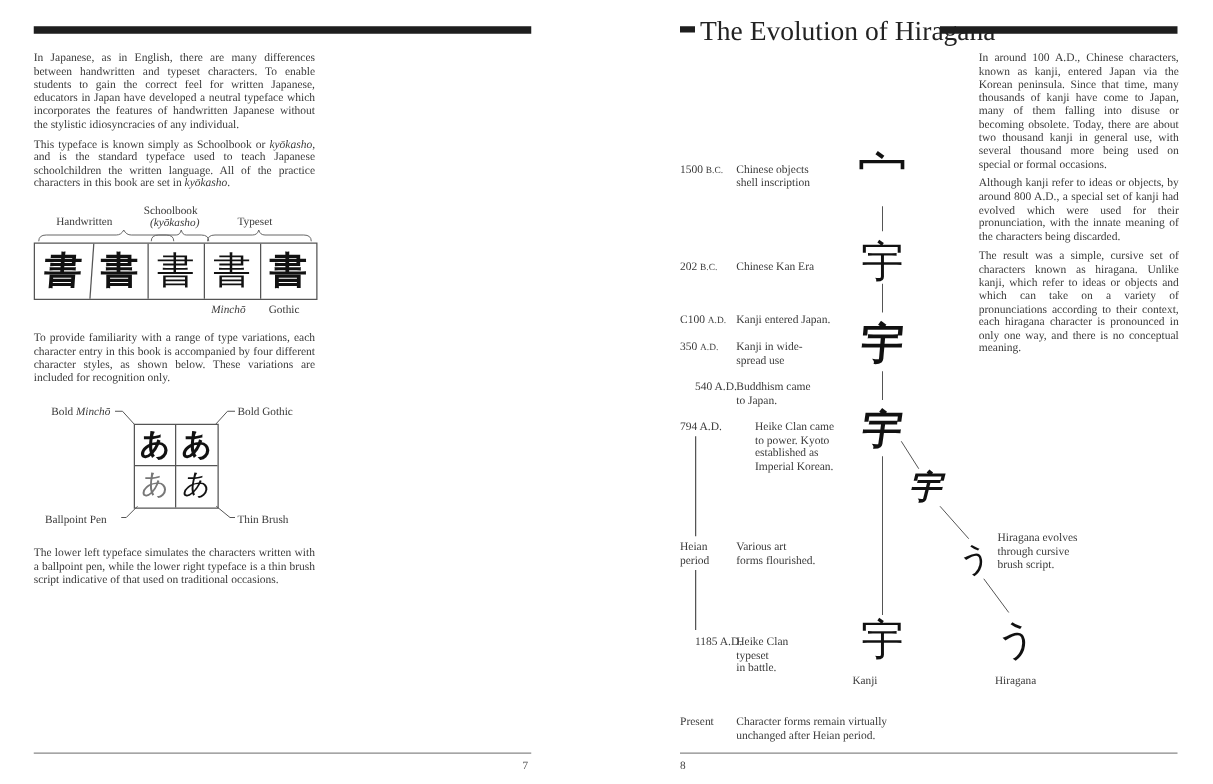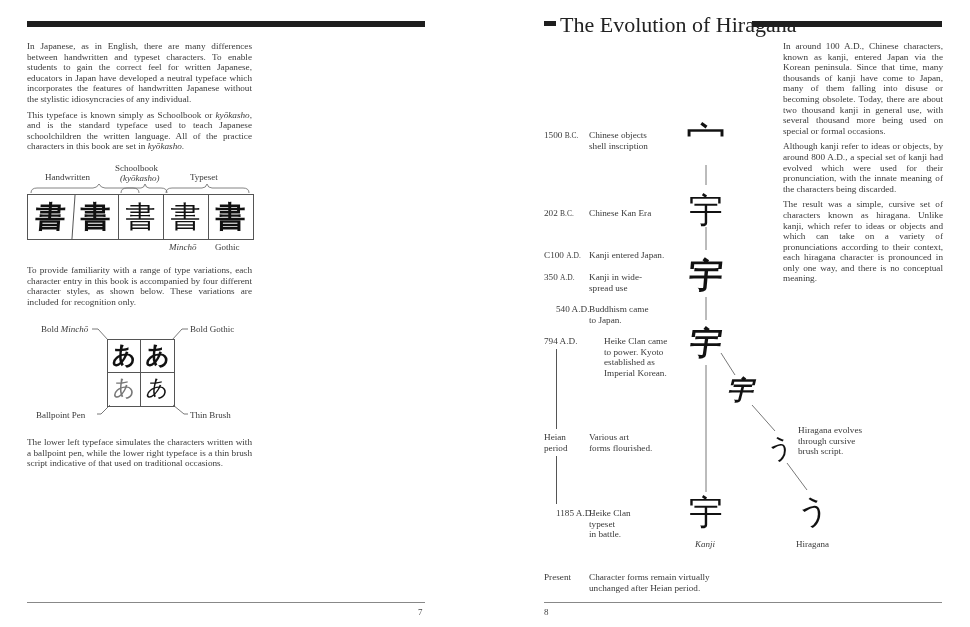--- a/index.html
+++ b/index.html
@@ -172,21 +172,21 @@
     <line x1="117" y1="348" x2="137" y2="375" stroke="#555" stroke-width="0.8"></line>
   </svg>
   <div class="abs cjk" style="left:16px;top:5px;width:40px;font-size:40px;font-weight:normal;">宀</div>
   <div class="abs cjk" style="left:14px;top:78px;width:44px;font-size:34px;">宇</div>
   <div class="abs cjk" style="left:16px;top:143px;width:40px;font-size:34px;font-weight:bold;transform:skewX(-5deg);">宇</div>
   <div class="abs cjk" style="left:16px;top:212px;width:40px;font-size:32px;font-weight:bold;transform:skewX(-8deg);">宇</div>
   <div class="abs cjk" style="left:57px;top:262px;width:30px;font-size:26px;font-weight:bold;transform:skewX(-14deg);">宇</div>
   <div class="abs cjk" style="left:95px;top:320px;width:30px;font-size:26px;">う</div>
   <div class="abs cjk" style="left:16px;top:380px;width:40px;font-size:34px;">宇</div>
   <div class="abs cjk" style="left:125px;top:380px;width:36px;font-size:32px;">う</div>
-  <div class="abs label" style="left:25px;top:424px;font-style:italic;">Kanji</div>
+  <div class="abs label" style="left:12px;top:424px;">Kanji</div>
   <div class="abs label" style="left:126px;top:424px;">Hiragana</div>
 </div>
 
 <div class="abs tl-desc" style="left:798px;top:425px;width:110px;">
   <div>Hiragana evolves</div>
   <div>through cursive</div>
   <div>brush script.</div>
 </div>
 
 <div class="abs rule" style="left:544px;top:602px;width:398px;"></div>

